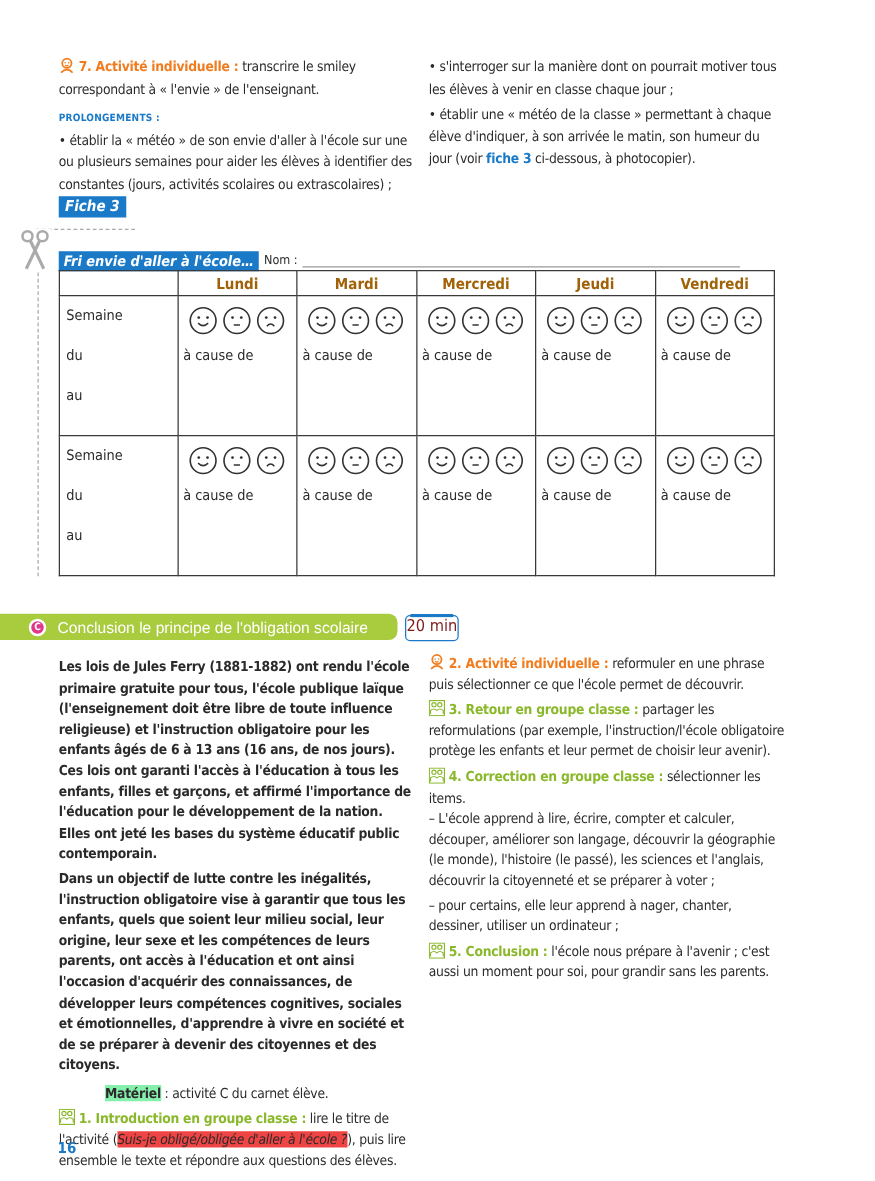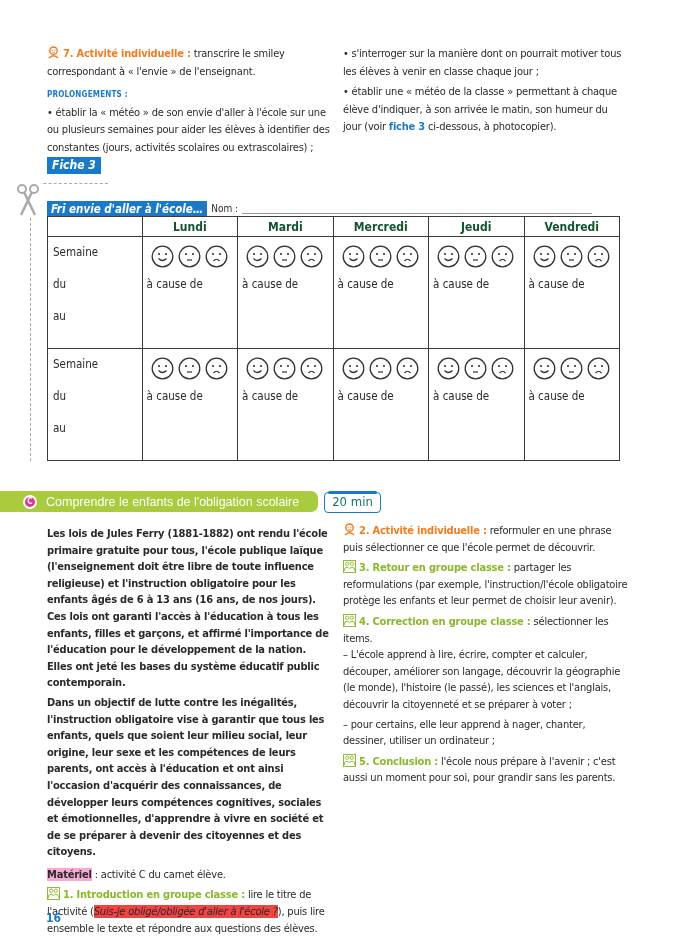--- a/index.html
+++ b/index.html
@@ -5,54 +5,54 @@
     * { box-sizing: border-box; margin: 0; padding: 0; }
     html, body { width: 700px; height: 945px; background: #fff; overflow: hidden; }
     body { font-family: "DejaVu Sans Condensed", "Liberation Sans Narrow", "Liberation Sans", sans-serif; color: #2a2a2a; position: relative; }
     .page { position: relative; width: 700px; height: 945px; }
     .col { position: absolute; font-size: 11px; line-height: 17.5px; letter-spacing: -0.2px; }
     .col p { margin-bottom: 3px; }
     .orange { color: #f07c1e; font-weight: bold; }
     .green { color: #8ab82a; font-weight: bold; }
     .blue { color: #1a7ac8; font-weight: bold; }
     .subhead { color: #1a7ac8; font-weight: bold; font-size: 8px; letter-spacing: 0.2px; margin-top: 6px; }
-    .hl { background: #f9a8d4; }
+    .hl { background: #86efac; margin-left: 37px; }
     .hl-green { background: #ef4444; font-style: italic; }
     .icon-inline { display: inline-block; width: 13px; height: 13px; vertical-align: -2px; margin-right: 3px; }
 
     
     .fiche-tag { position: absolute; left: 47px; top: 157px; background: #1a7ac8; color: #fff; font-weight: bold; font-style: italic; font-size: 12px; padding: 1px 5px; height: 17px; line-height: 15px; }
     
     .cut-h { position: absolute; left: 28px; top: 183px; width: 80px; border-top: 1.5px dashed #aaa; }
     .cut-v { position: absolute; left: 30px; top: 183px; height: 278px; border-left: 1.5px dashed #aaa; }
     .scissors { position: absolute; left: 15px; top: 183px; width: 26px; height: 34px; background: #fff; }
 
     
     .fiche-title { position: absolute; left: 47px; top: 201px; height: 16px; display: flex; align-items: flex-end; }
     .fiche-title .ttl { background: #1a7ac8; color: #fff; font-weight: bold; font-style: italic; font-size: 11.5px; padding: 0 4px; height: 16px; line-height: 16px; }
     .fiche-title .nom { font-size: 10px; margin-left: 4px; line-height: 16px; }
     .fiche-title .line { width: 350px; border-bottom: 1.5px solid #999; margin-left: 4px; margin-bottom: 3px; }
 
     
     table.meteo { position: absolute; left: 47px; top: 216px; width: 573px; border-collapse: collapse; }
     table.meteo th, table.meteo td { border: 1.5px solid #3a3a3a; }
-    table.meteo th { height: 20px; font-size: 12px; font-weight: bold; text-align: center; color: #14532d; }
+    table.meteo th { height: 20px; font-size: 12px; font-weight: bold; text-align: center; color: #a16207; }
     table.meteo td { vertical-align: top; height: 112px; font-size: 11.5px; }
     .week-cell { padding: 8px 6px 0 5px; width: 95px; }
     .week-cell div { height: 32px; line-height: 14px; }
     .day-cell { padding: 8px 0 0 4px; width: 95.6px; margin-left: 30px; }
     .smileys { display: flex; gap: 4px; margin-bottom: 9px; padding-left: 4px; }
     .smileys svg { width: 23px; height: 23px; }
     .cause { font-size: 11.5px; }
 
     
     .sec-bar { position: absolute; left: 0; top: 491px; width: 318px; height: 21px; background: #a9cc3e; border-radius: 0 7px 7px 0; display: flex; align-items: center; }
     .sec-badge { width: 14px; height: 14px; border-radius: 50%; background: #e0378a; border: 2px solid #fff; margin-left: 23px; display: flex; align-items: center; justify-content: center; color: #fff; font-size: 8px; font-weight: bold; }
     .sec-title { color: #fff; font-size: 12.5px; margin-left: 9px; font-family: "Liberation Sans", sans-serif; }
-    .timer { position: absolute; left: 324px; top: 492px; width: 57px; height: 21px; border: 1.5px solid #1a7ac8; border-radius: 4px; font-size: 13px; text-align: center; line-height: 18px; color: #0f766e; }
+    .timer { position: absolute; left: 324px; top: 492px; width: 43px; height: 21px; border: 1.5px solid #1a7ac8; border-radius: 4px; font-size: 13px; text-align: center; line-height: 18px; color: #7f1d1d; }
     .timer::before { content: ""; position: absolute; left: 3px; right: 3px; top: -2px; border-top: 3px solid #1a7ac8; border-radius: 2px; }
 
     .bold-text { font-weight: bold; }
     .page-num { position: absolute; left: 46px; top: 911px; color: #1a7ac8; font-weight: bold; font-size: 12px; }
   </style>
 </head>
 <body>
 
 <div class="page">
 
@@ -347,21 +347,21 @@
               </svg>
             </div>
             <div class="cause">à cause de</div>
           </td>
         </tr>
       </tbody>
   </table>
 
   <div class="sec-bar">
     <div class="sec-badge">C</div>
-    <span class="sec-title">Comprendre le enfants de l'obligation scolaire</span>
+    <span class="sec-title">Conclusion le principe de l'obligation scolaire</span>
   </div>
   <div class="timer">20 min</div>
 
   <div class="col bold-text" style="left:47px; top:526px; width:287px; line-height:16.6px;">
     <p>Les lois de Jules Ferry (1881-1882) ont rendu l'école primaire gratuite pour tous, l'école publique laïque (l'enseignement doit être libre de toute influence religieuse) et l'instruction obligatoire pour les enfants âgés de 6 à 13 ans (16 ans, de nos jours). Ces lois ont garanti l'accès à l'éducation à tous les enfants, filles et garçons, et affirmé l'importance de l'éducation pour le développement de la nation. Elles ont jeté les bases du système éducatif public contemporain.</p>
     <p style="margin-bottom:6px;">Dans un objectif de lutte contre les inégalités, l'instruction obligatoire vise à garantir que tous les enfants, quels que soient leur milieu social, leur origine, leur sexe et les compétences de leurs parents, ont accès à l'éducation et ont ainsi l'occasion d'acquérir des connaissances, de développer leurs compétences cognitives, sociales et émotionnelles, d'apprendre à vivre en société et de se préparer à devenir des citoyennes et des citoyens.</p>
     <p style="font-weight:normal;"><span class="hl" style="font-weight:bold;">Matériel</span><span> : activité C du carnet élève.</span></p>
     <p style="font-weight:normal; margin-top:4px;">
       <svg class="icon-inline" viewBox="0 0 14 14">
           <rect x="0.5" y="0.5" width="13" height="13" fill="none" stroke="#8ab82a"></rect>

